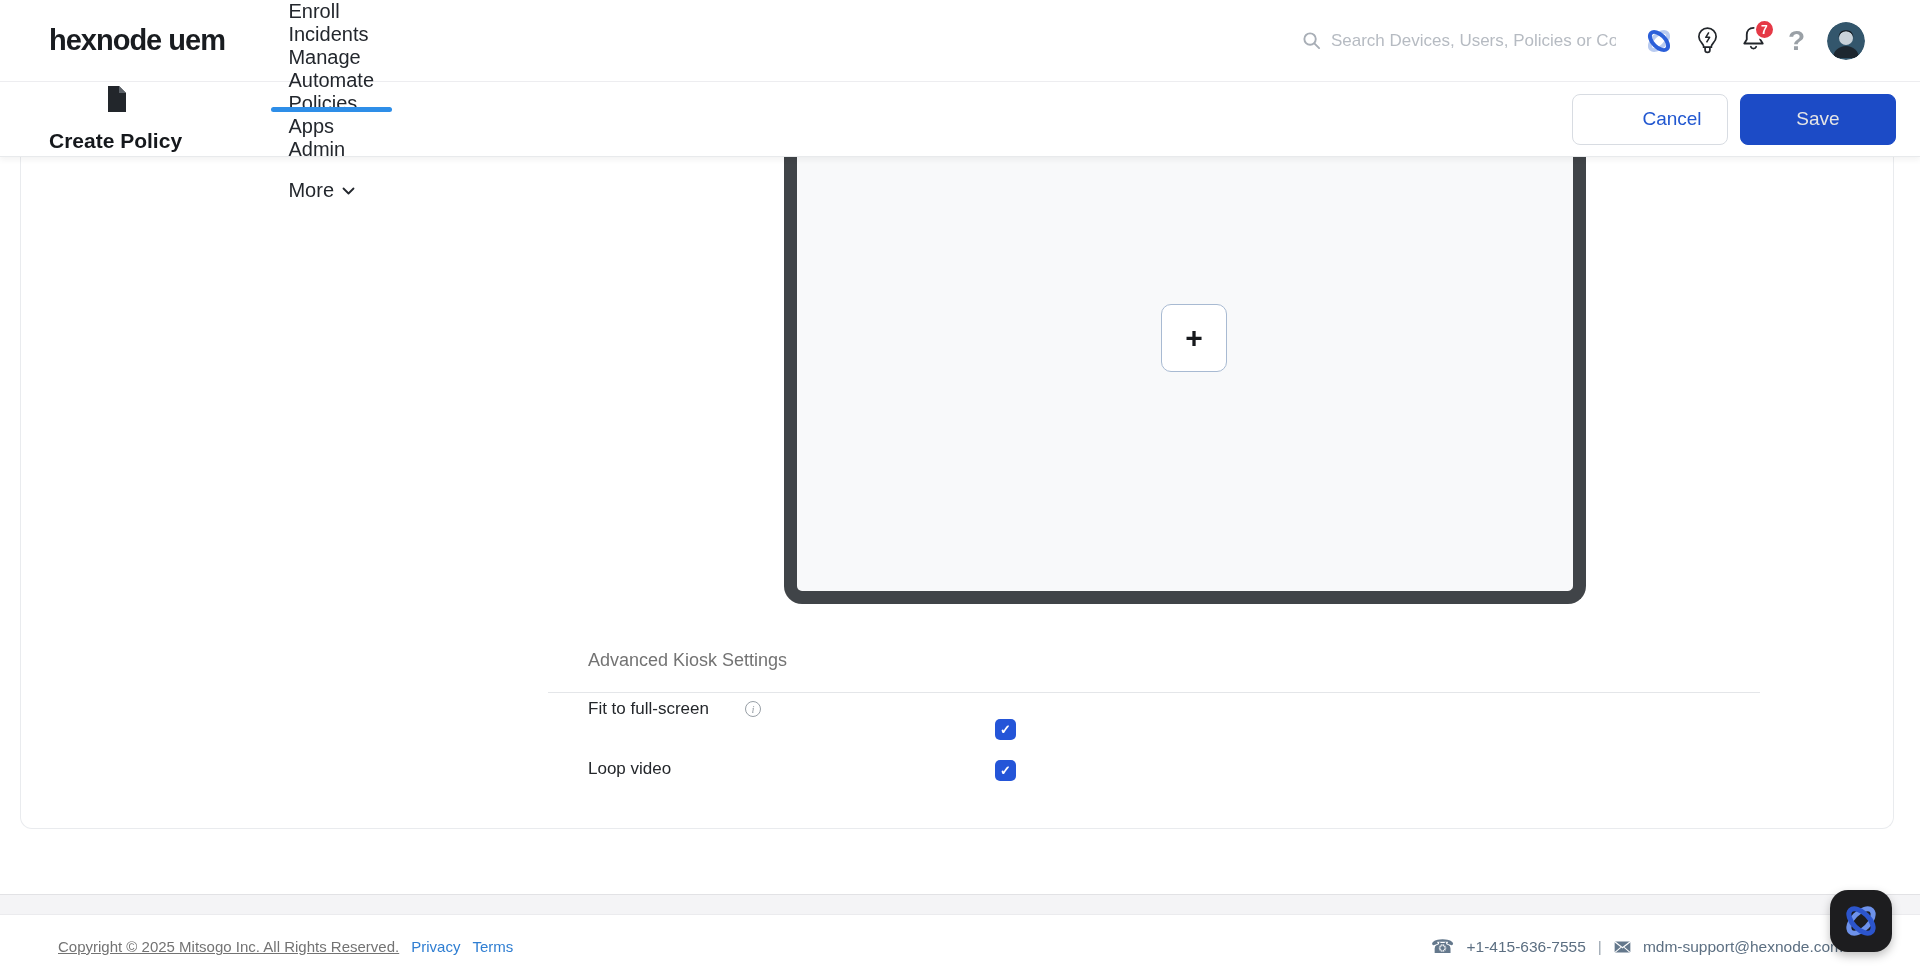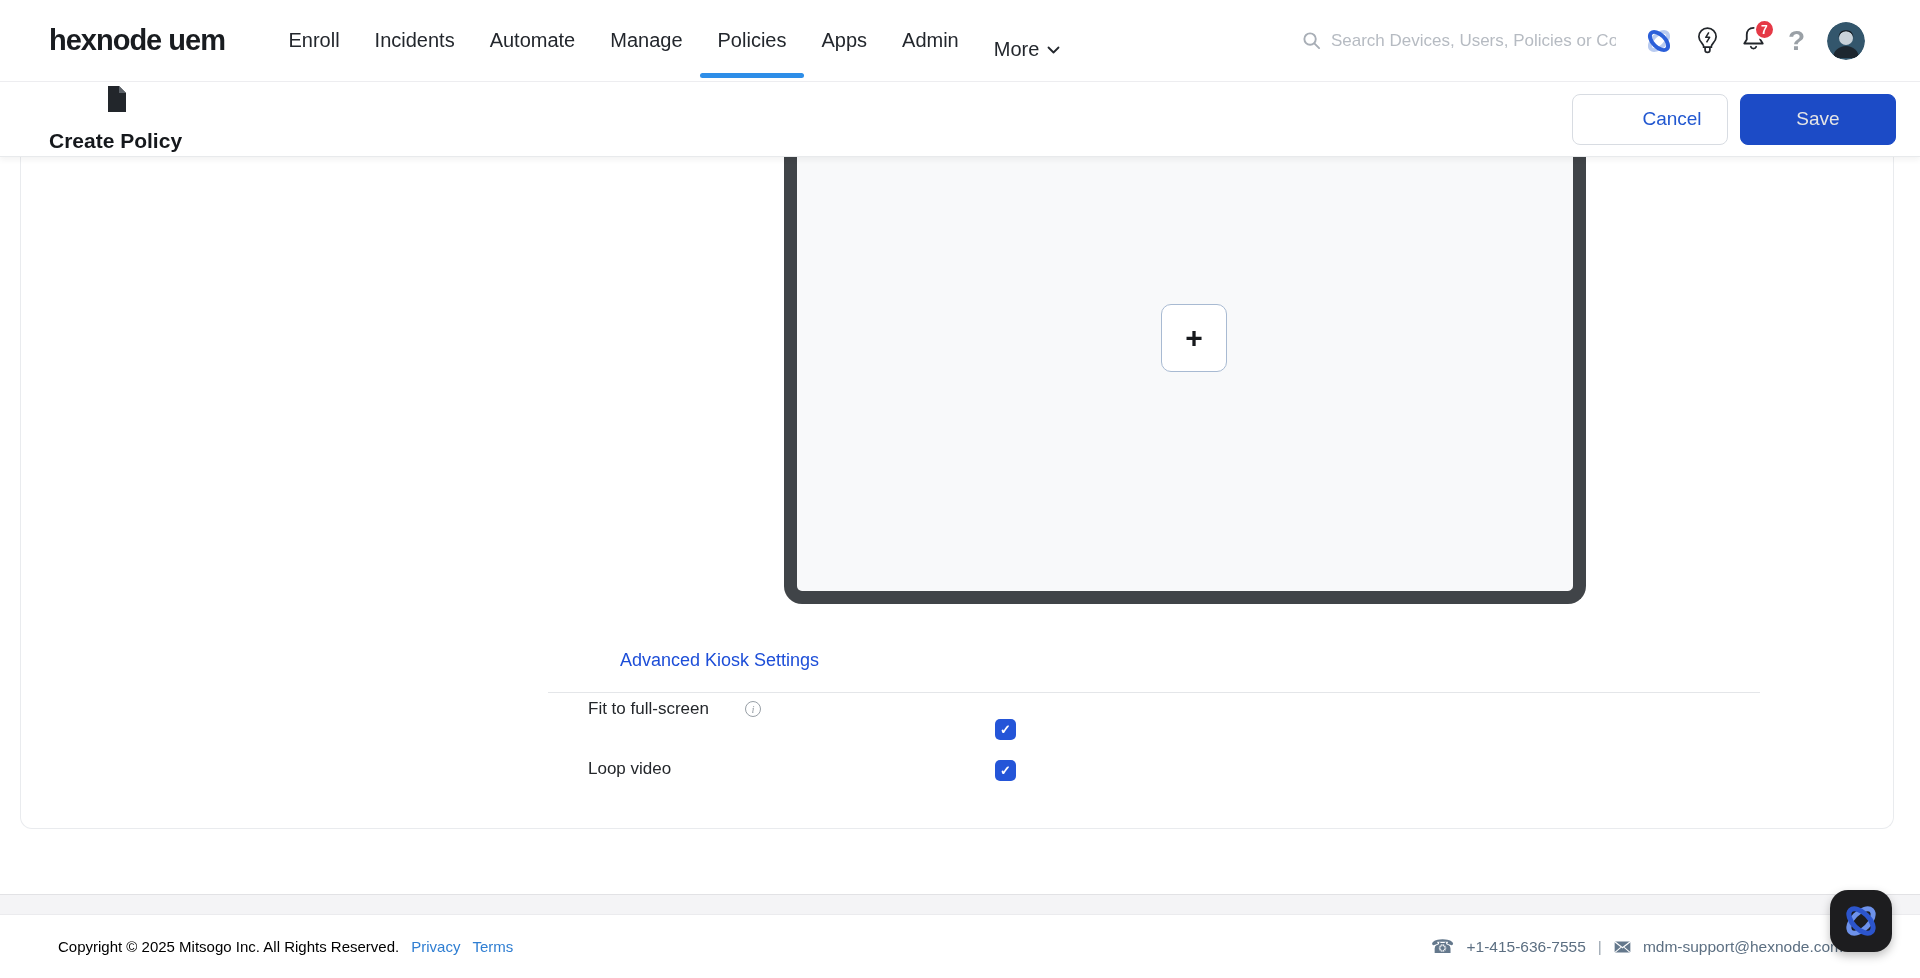--- a/index.html
+++ b/index.html
@@ -9,21 +9,21 @@
 
   
   .navbar {
     position: absolute; top: 0; left: 0; width: 1920px; height: 82px;
     display: flex; align-items: center;
     padding: 0 55px 0 49px;
     background: #ffffff; border-bottom: 1px solid #ededf0;
     z-index: 30;
   }
   .logo { font-size: 29px; font-weight: 700; letter-spacing: -1px; color: #191c20; white-space: nowrap; }
-  .nav-list { display: flex; align-items: stretch; height: 100%; margin-left: 46px; }
+  .nav-list { display: flex; align-items: stretch; height: 100%; margin-left: 46px; flex-direction: column; }
   .nav-item {
     position: relative; display: flex; align-items: center;
     padding: 0 17.5px; font-size: 20px; color: #23272d; cursor: pointer; white-space: nowrap;
   }
   .nav-item.active::after {
     content: ""; position: absolute; left: 0; right: 0; bottom: 3px;
     height: 5px; border-radius: 3px; background: #2e8ee8;
   }
   .nav-more { display: flex; align-items: center; gap: 8px; margin-top: 18px; }
   .search-wrap { margin-left: auto; display: flex; align-items: center; gap: 10px; margin-right: 28px; }
@@ -77,21 +77,21 @@
     background: #f8f9fa;
   }
   .plus-tile {
     position: absolute; left: 1161px; top: 304px; width: 66px; height: 68px;
     background: #ffffff; border: 1px solid #a8bad2; border-radius: 10px;
     display: flex; align-items: center; justify-content: center; cursor: pointer;
   }
   .plus-glyph { font-size: 30px; font-weight: 700; color: #17191c; line-height: 1; }
 
   
-  .section-title { position: absolute; left: 588px; top: 650px; font-size: 18px; color: #1d4ed8; margin-left: 32px; }
+  .section-title { position: absolute; left: 588px; top: 650px; font-size: 18px; color: #737373; }
   .section-divider { position: absolute; left: 548px; top: 692px; width: 1212px; height: 1px; background: #e4e6e9; }
   .setting-label { position: absolute; font-size: 17px; color: #24272b; display: flex; align-items: center; gap: 7px; }
   .label-row-1 { left: 588px; top: 699px; gap: 36px; }
   .label-row-2 { left: 588px; top: 759px; }
   .info-icon {
     width: 16px; height: 16px; border: 1px solid #989fa6; border-radius: 50%;
     color: #989fa6; font-size: 11px; font-style: italic; font-family: "Liberation Serif", serif;
     display: inline-flex; align-items: center; justify-content: center;
   }
   .checkbox {
@@ -106,21 +106,21 @@
   .footer-band {
     position: absolute; left: 0; top: 894px; width: 1920px; height: 21px;
     background: #f4f4f6; border-top: 1px solid #e2e2e5; border-bottom: 1px solid #ebebee;
   }
   .footer {
     position: absolute; left: 0; top: 915px; width: 1920px; height: 63px;
     display: flex; align-items: center; justify-content: space-between;
     padding: 0 77px 0 58px; background: #ffffff;
   }
   .footer-left { display: flex; align-items: center; gap: 12px; font-size: 15px; }
-  .copyright { color: #000000; }
+  .copyright { color: #737373; text-decoration: underline; }
   .footer-link { color: #2f7ed2; cursor: pointer; text-decoration: none; }
   .footer-right { display: flex; align-items: center; gap: 12px; font-size: 15.5px; color: #5c6f82; }
   .phone-glyph { font-size: 19px; color: #64788c; line-height: 1; }
   .footer-sep { color: #9aa5b0; }
 
   .chat-widget {
     position: absolute; right: 28px; top: 890px; width: 62px; height: 62px;
     background: #1d1d1f; border-radius: 18px;
     display: flex; align-items: center; justify-content: center;
     cursor: pointer; z-index: 40; box-shadow: 0 4px 10px rgba(0,0,0,0.25);
@@ -135,24 +135,24 @@
     <div class="logo">hexnode uem</div>
 
     <nav class="nav-list">
       <div class="nav-item">
           <span>Enroll</span>
         </div>
       <div class="nav-item">
           <span>Incidents</span>
         </div>
       <div class="nav-item">
+          <span>Manage</span>
+        </div>
+      <div class="nav-item">
           <span>Automate</span>
-        </div>
-      <div class="nav-item">
-          <span>Manage</span>
         </div>
       <div class="nav-item active">
           <span>Policies</span>
         </div>
       <div class="nav-item">
           <span>Apps</span>
         </div>
       <div class="nav-item">
           <span>Admin</span>
         </div>

